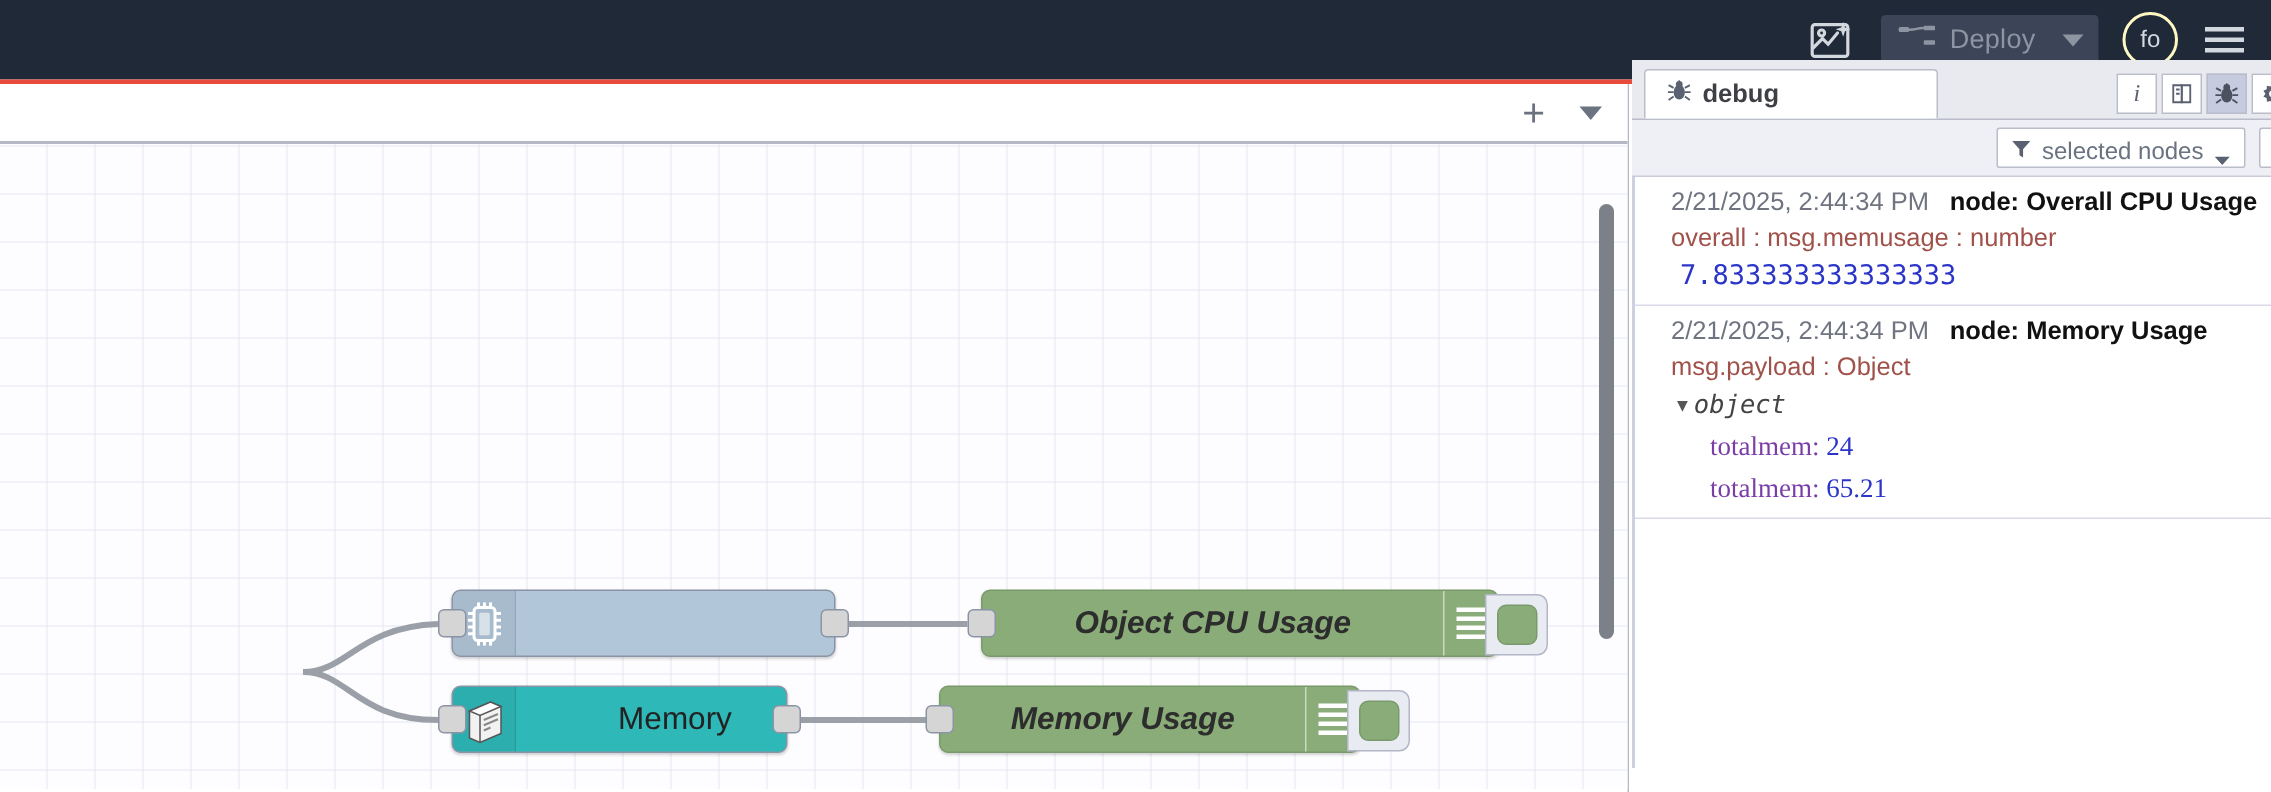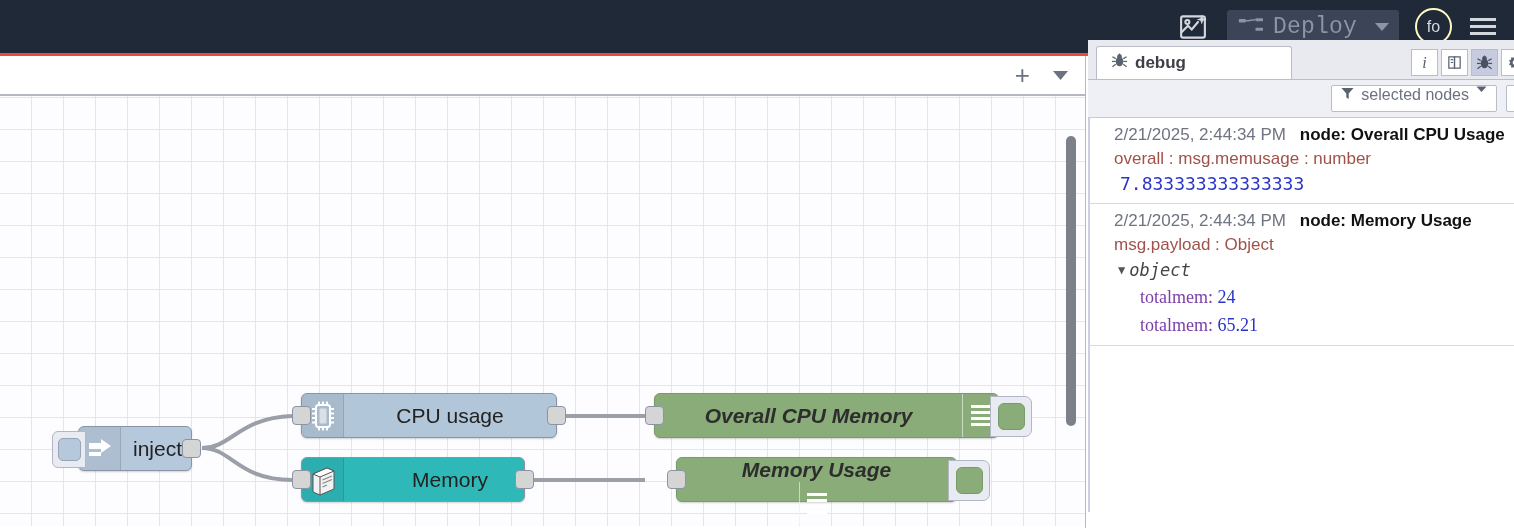--- a/index.html
+++ b/index.html
@@ -36,21 +36,21 @@
     display: flex; align-items: center;
     margin-left: 14px; margin-right: 16px;
     cursor: pointer;
     overflow: hidden;
   }
   .deploy-main {
     display: flex; align-items: center; gap: 9px;
     padding: 0 14px 0 11px; height: 34px;
   }
   .deploy-label {
-    color: #8d94a2; font-size: 23px; letter-spacing: .2px; font-family: Liberation Mono, monospace;
+    color: #8d94a2; font-size: 18px; letter-spacing: .2px;
   }
   .deploy-arrow {
     width: 28px; height: 34px;
     display: flex; align-items: center; justify-content: center;
     padding-right: 6px;
   }
   .avatar {
     width: 37px; height: 37px; border-radius: 50%;
     border: 2px solid #fef9c3;
     color: #d3d7de; font-size: 16px;
@@ -217,21 +217,21 @@
     background: #eff0f6;
     border-bottom: 1px solid #c9ccd8;
     display: flex; align-items: center; justify-content: flex-end;
     gap: 9px; padding-right: 10px;
   }
   .filter-btn {
     height: 27px;
     background: #fff;
     border: 1px solid #b9bcc9;
     border-radius: 2px;
-    display: flex; align-items: flex-start; gap: 7px;
+    display: flex; align-items: flex-end; gap: 7px;
     padding: 0 9px;
     font-size: 16px; color: #6b7280;
     cursor: pointer;
   }
 
   .sb-messages {
     flex: 1;
     background: #fff;
     overflow: hidden;
     border-left: 2px solid #cdd0e0;
@@ -327,33 +327,20 @@
 
     <div class="canvas">
 
       <svg class="wires" width="1086" height="430">
         <path d="M202 352 C232 352 238 322 292 320" stroke="#9b9fa8" stroke-width="4" fill="none"></path>
         <path d="M202 352 C232 352 238 384 292 384" stroke="#9b9fa8" stroke-width="4" fill="none"></path>
         <path d="M558 320 C600 320 612 320 645 320" stroke="#9b9fa8" stroke-width="4" fill="none"></path>
         <path d="M526 384 C580 384 600 384 645 384" stroke="#9b9fa8" stroke-width="4" fill="none"></path>
       </svg>
 
-      <div class="node node-inject" style="left:78px; top:330px; width:114px;">
-        <div class="inject-btn">
-          <div class="inject-btn-inner"></div>
-        </div>
-        <div class="node-icon-box">
-          <svg width="26" height="22" viewBox="0 0 26 22">
-            <path d="M2 5 H14 V1 L24 8 L14 15 V11 H2 Z" fill="#fff"></path>
-            <rect x="2" y="14" width="12" height="4" fill="#fff"></rect>
-          </svg>
-        </div>
-        <div class="node-label">inject</div>
-        <div class="port out"></div>
-      </div>
 
       <div class="node node-cpu" style="left:301px; top:297px; width:256px;">
         <div class="port in"></div>
         <div class="node-icon-box">
           <svg width="28" height="30" viewBox="0 0 28 30">
             <rect x="7" y="4" width="14" height="22" rx="2.5" fill="none" stroke="#fff" stroke-width="2"></rect>
             <rect x="10.5" y="7.5" width="7" height="15" rx="1" fill="#fff" opacity=".55"></rect>
             <g fill="#fff">
               <rect x="3" y="7" width="3.5" height="2"></rect>
                 <rect x="3" y="11.5" width="3.5" height="2"></rect>
@@ -365,21 +352,20 @@
                 <rect x="21.5" y="20.5" width="3.5" height="2"></rect>
               <rect x="9" y="0.6" width="2" height="3.2"></rect>
                 <rect x="13" y="0.6" width="2" height="3.2"></rect>
               <rect x="17" y="0.6" width="2" height="3.2"></rect>
               <rect x="9" y="26.2" width="2" height="3.2"></rect>
                 <rect x="13" y="26.2" width="2" height="3.2"></rect>
               <rect x="17" y="26.2" width="2" height="3.2"></rect>
             </g>
           </svg>
         </div>
-        <div class="node-label">CPU usage</div>
         <div class="port out"></div>
       </div>
 
       <div class="node node-memory" style="left:301px; top:361px; width:224px;gap:32px;">
         <div class="port in"></div>
         <div class="node-icon-box">
           <svg width="30" height="32" viewBox="0 0 30 32">
             <path d="M5 10 L19 4 L26 7 L26 25 L12 31 L5 28 Z" fill="#f2f2f2" stroke="#555" stroke-width="1"></path>
             <path d="M5 10 L19 4 L26 7 L12 13 Z" fill="#fff" stroke="#555" stroke-width="1"></path>
             <path d="M12 13 L12 31" stroke="#555" stroke-width="1" fill="none"></path>
@@ -387,33 +373,33 @@
             <path d="M14.5 19.5 L24 15.5" stroke="#888" stroke-width="1.3"></path>
             <path d="M14.5 23 L19 21" stroke="#888" stroke-width="1.3"></path>
           </svg>
         </div>
         <div class="node-label">Memory</div>
         <div class="port out"></div>
       </div>
 
       <div class="node node-debug" style="left:654px; top:297px; width:345px;">
         <div class="port in"></div>
-        <div class="node-label" style="font-style:italic;font-weight:bold;color:#2d2d2d;">Overall CPU Memory</div>
+        <div class="node-label" style="font-style:italic;font-weight:bold;color:#2d2d2d;">Object CPU Usage</div>
         <div class="debug-lines-box">
           <i></i>
             <i></i>
             <i></i>
             <i></i>
         </div>
         <div class="debug-btn">
           <div class="debug-btn-inner"></div>
         </div>
       </div>
 
-      <div class="node node-debug" style="left:676px; top:361px; width:281px;flex-direction:column;">
+      <div class="node node-debug" style="left:626px; top:361px; width:281px;">
         <div class="port in"></div>
         <div class="node-label" style="font-style:italic;font-weight:bold;color:#2d2d2d;">Memory Usage</div>
         <div class="debug-lines-box">
           <i></i>
             <i></i>
             <i></i>
             <i></i>
         </div>
         <div class="debug-btn">
           <div class="debug-btn-inner"></div>

